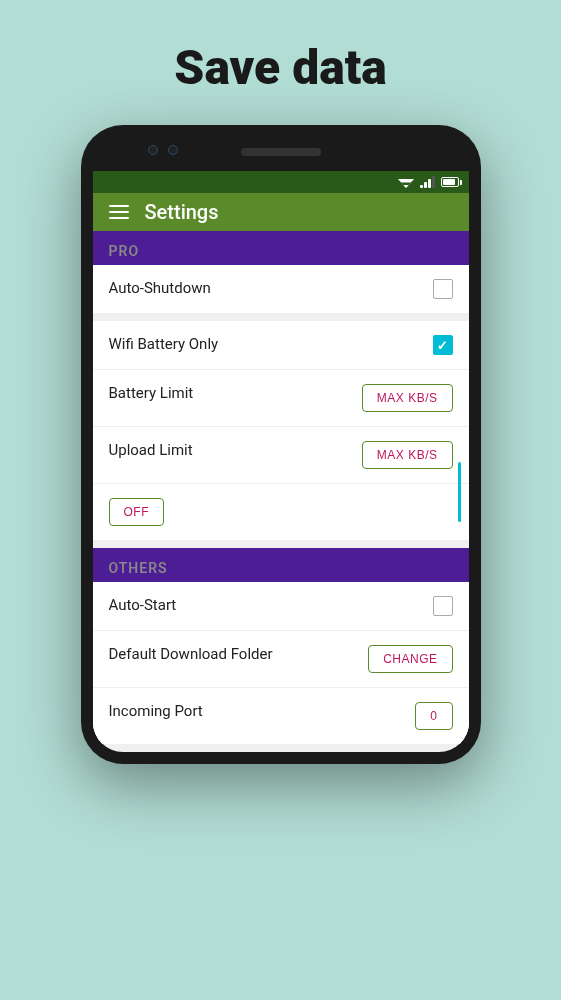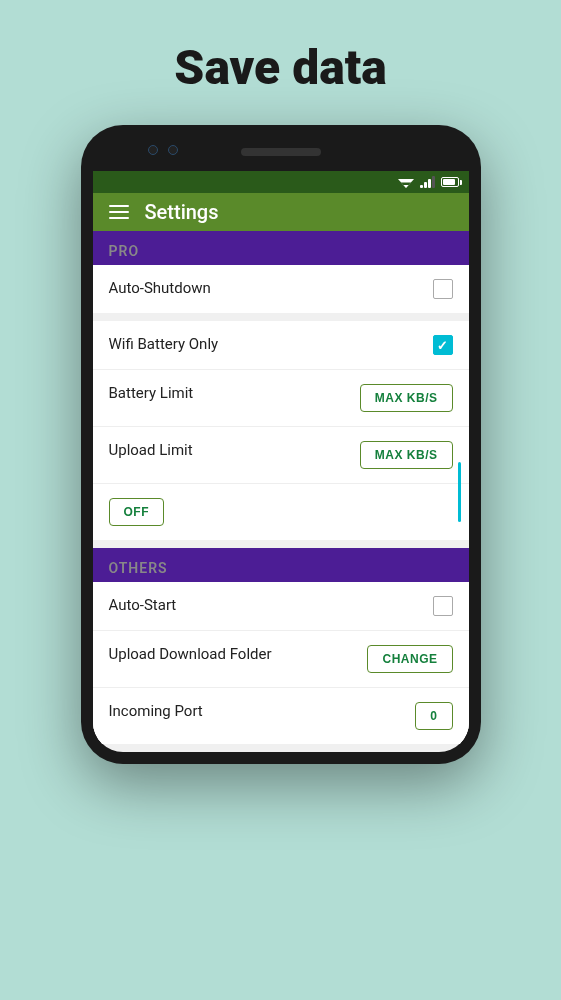--- a/index.html
+++ b/index.html
@@ -217,22 +217,22 @@
     .value-text {
       font-size: 15px;
       color: #888;
     }
 
     .outline-button {
       border: 1.5px solid #5a8a2a;
       border-radius: 4px;
       padding: 6px 14px;
       font-size: 12px;
-      font-weight: 700;
-      color: #15803d;
+      font-weight: 400;
+      color: #be185d;
       background: white;
       cursor: pointer;
       letter-spacing: 0.5px;
     }
 
     .scrollbar-indicator {
       position: absolute;
       right: 8px;
       top: 50%;
       transform: translateY(-50%);
@@ -320,21 +320,21 @@
           </div>
         </div>
 
         <div class="section">
           <div class="section-header">OTHERS</div>
           <div class="setting-row">
             <span class="setting-label">Auto-Start</span>
             <div class="checkbox"></div>
           </div>
           <div class="setting-row">
-            <span class="setting-label">Upload Download Folder</span>
+            <span class="setting-label">Default Download Folder</span>
             <button class="outline-button">CHANGE</button>
           </div>
           <div class="setting-row">
             <span class="setting-label">Incoming Port</span>
             <button class="outline-button">0</button>
           </div>
         </div>
 
         <div class="scrollbar-indicator"></div>
       </div>

